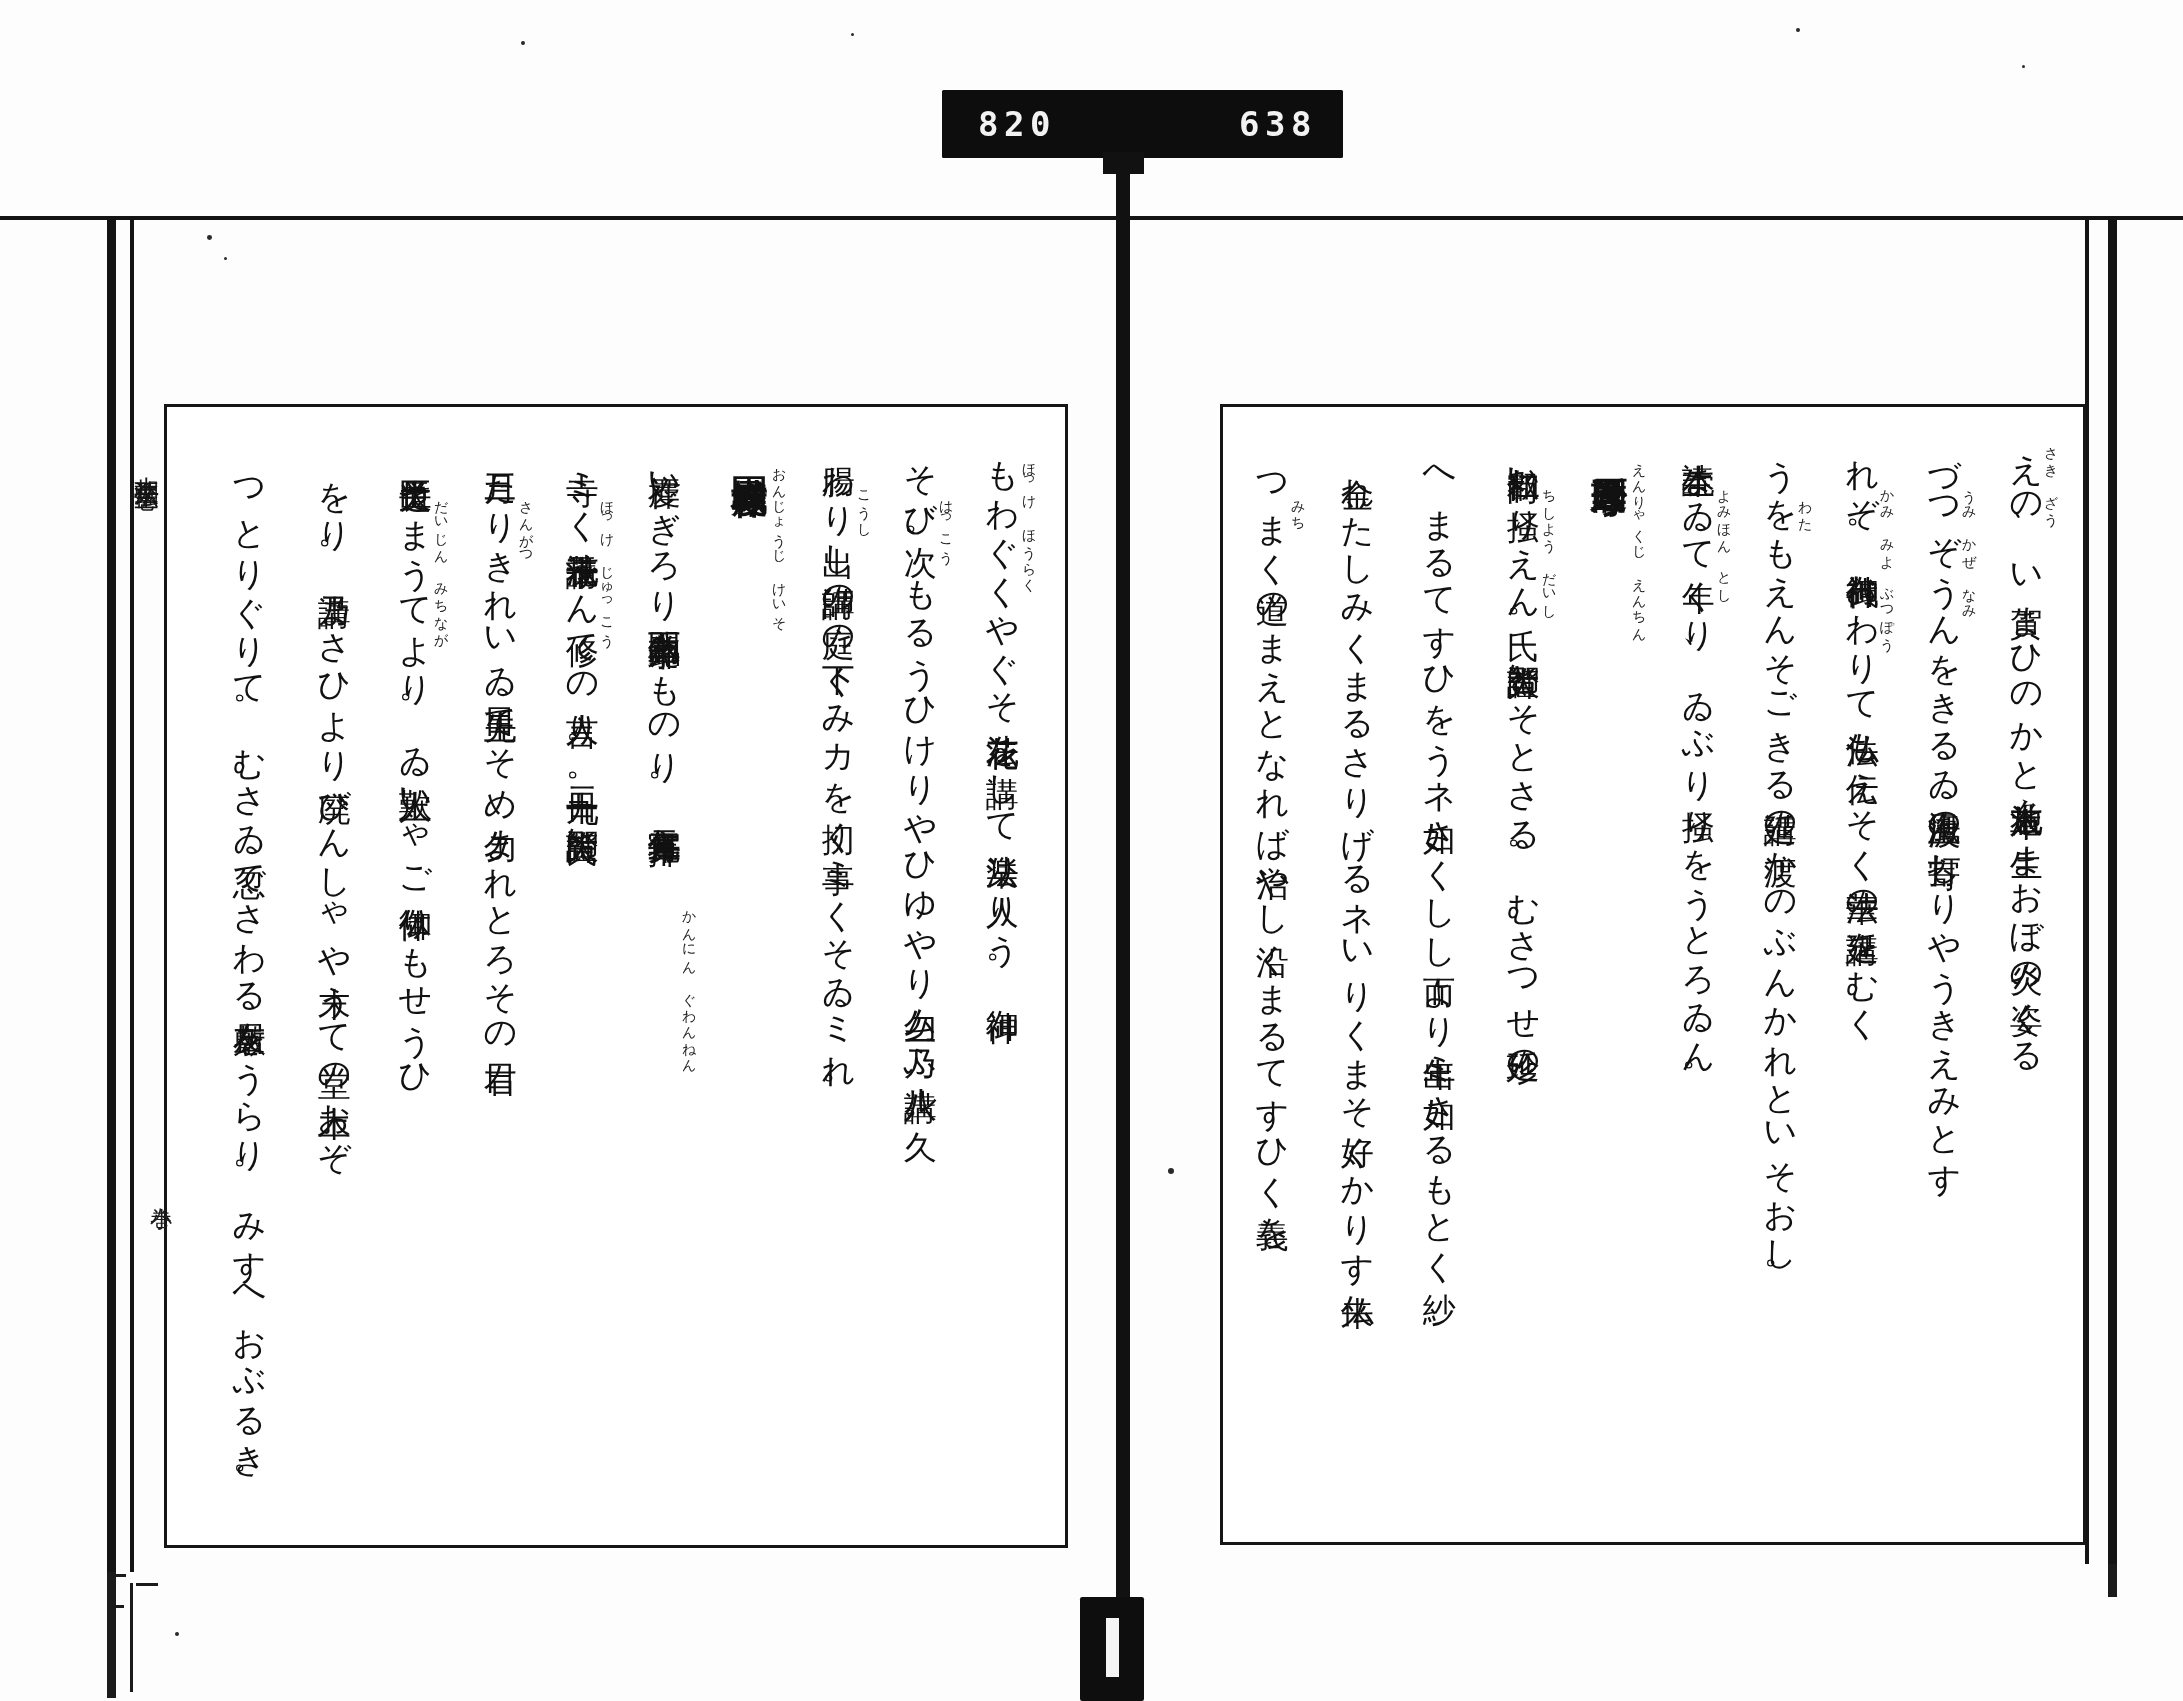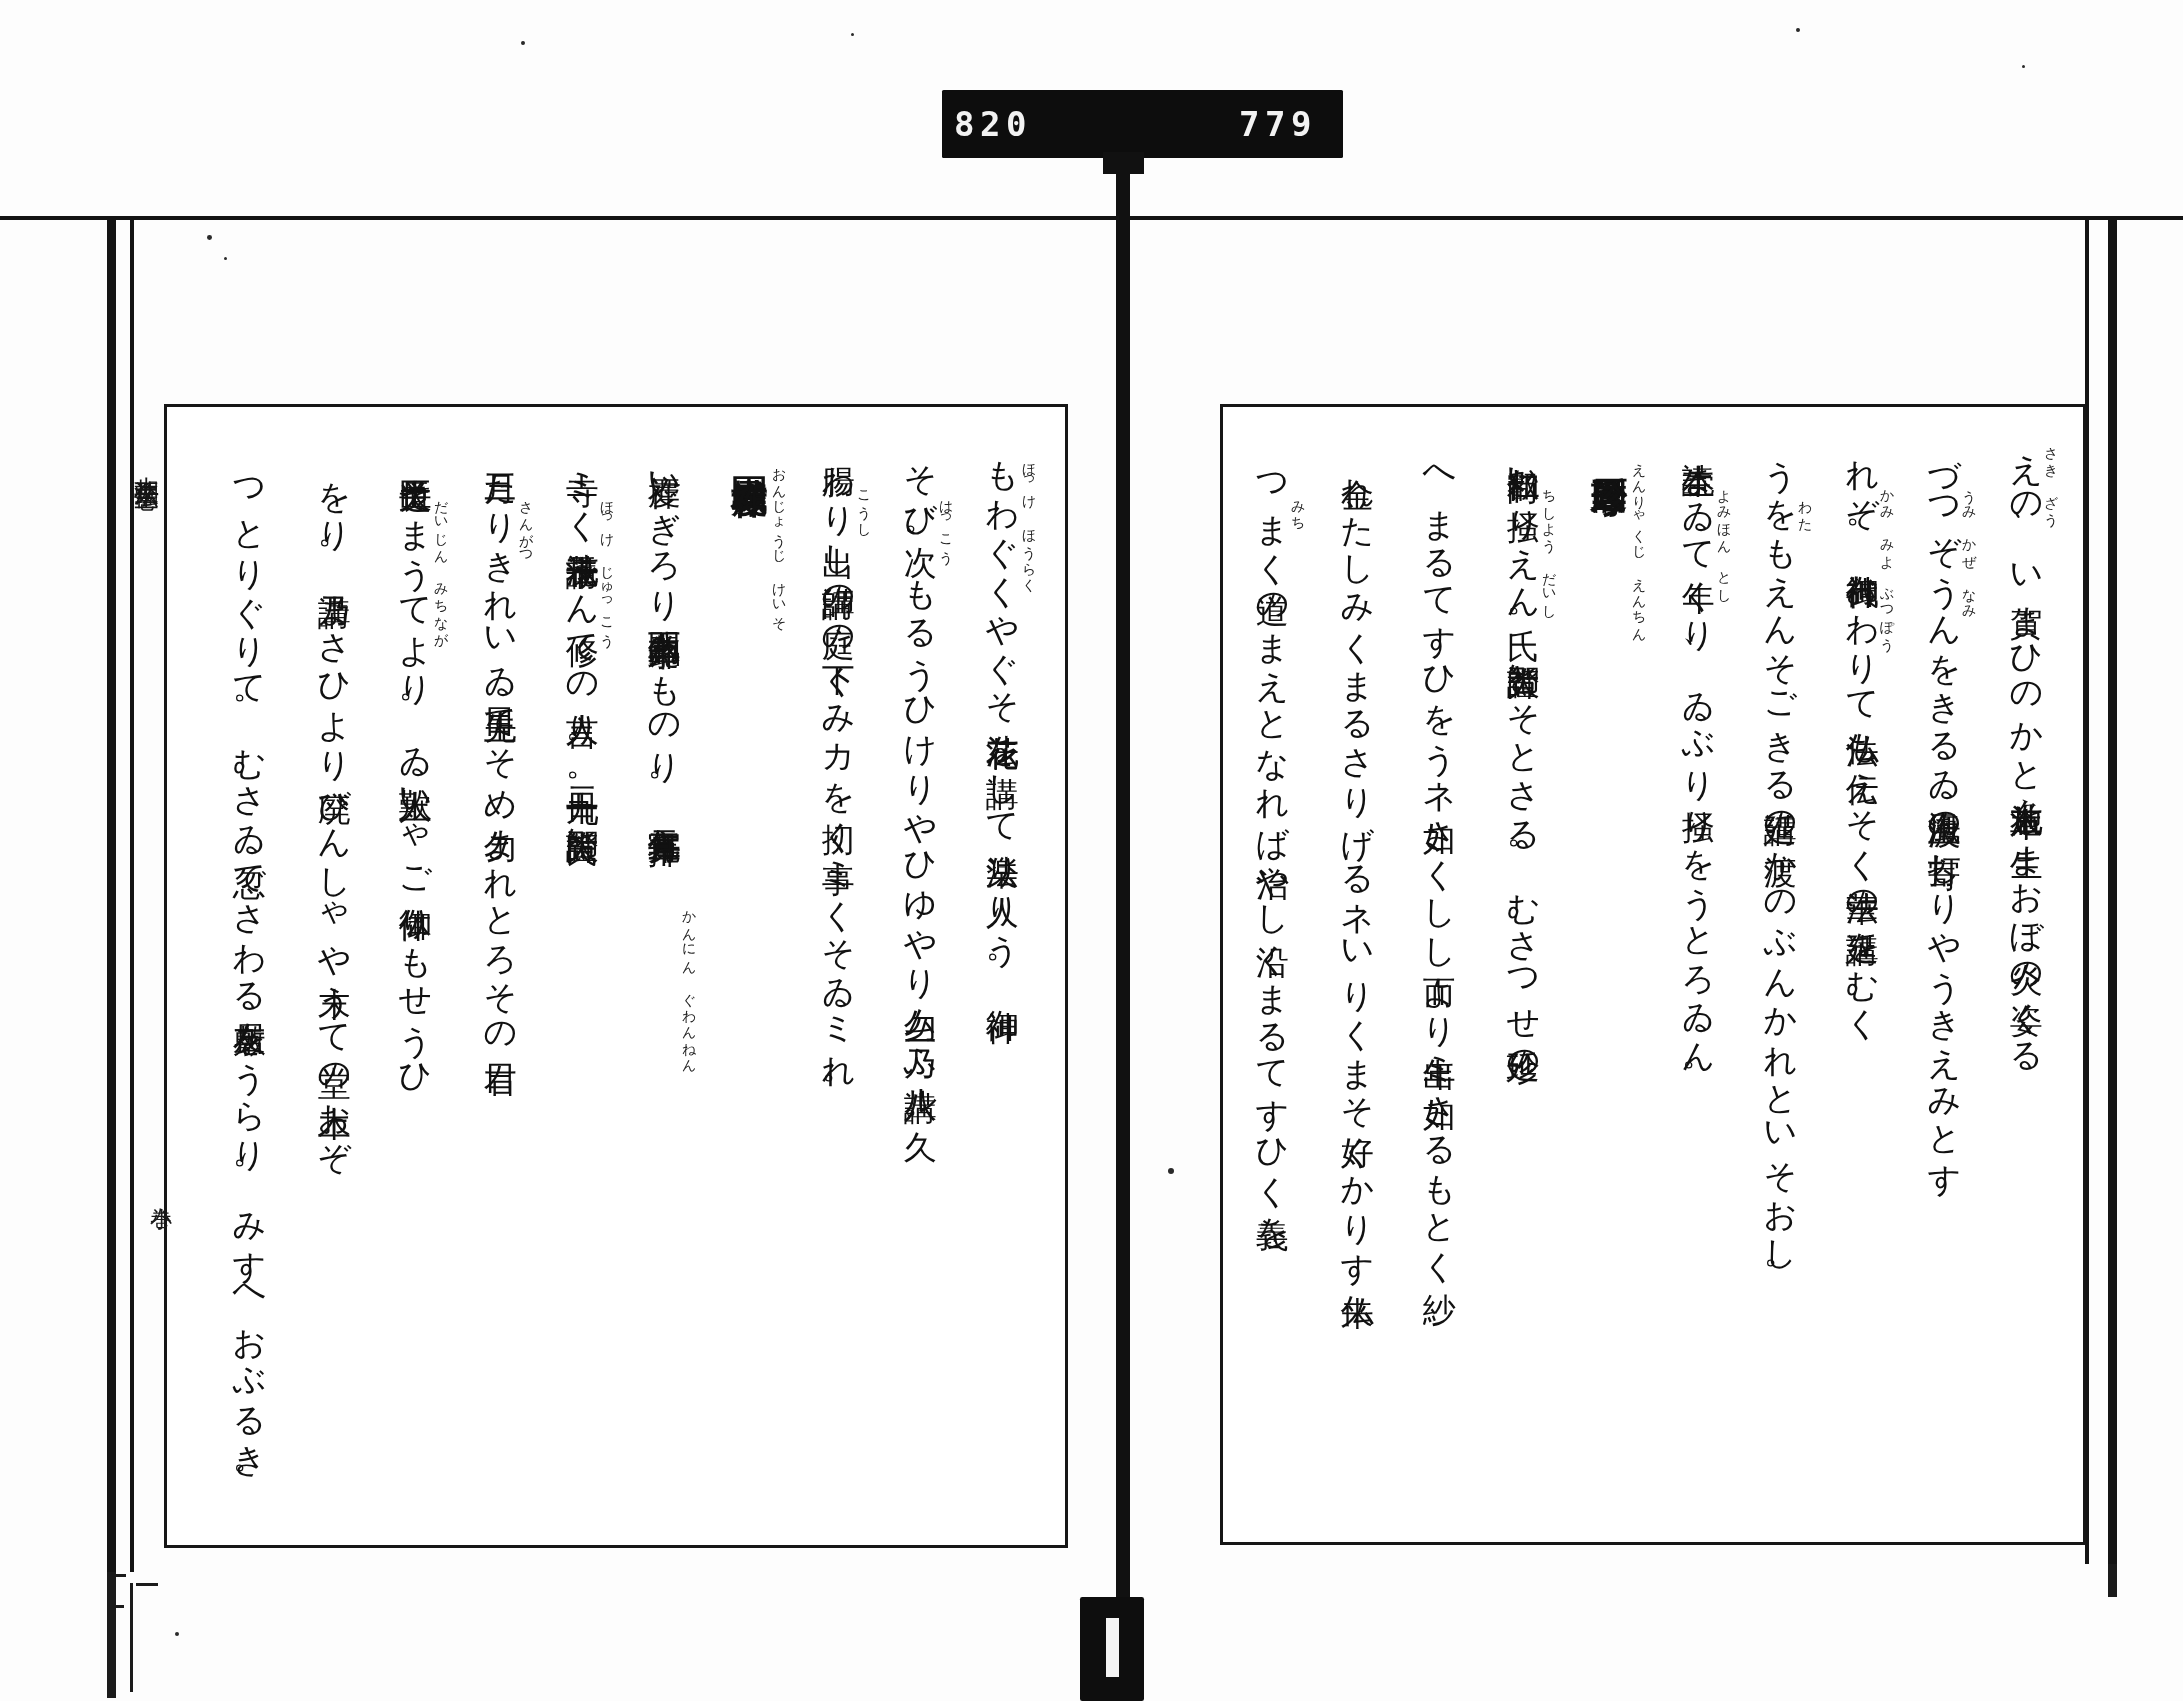--- a/index.html
+++ b/index.html
@@ -38,21 +38,21 @@
   .counter-digits {
     position: absolute;
     top: 50%;
     transform: translateY(-50%);
     font-family: "DejaVu Sans Mono", monospace;
     font-size: 34px;
     letter-spacing: 5.5px;
     color: #f2f2f2;
     font-weight: 700;
   }
-  .counter-left { left: 12px; }
+  .counter-left { left: 36px; }
   .counter-right { right: 26px; }
 
   
   .clamp-bar {
     position: absolute;
     left: 1116px;
     top: 156px;
     width: 14px;
     height: 1449px;
     background: #111;
@@ -159,21 +159,21 @@
     background: #1b1b1b;
   }
 </style>
 </head>
 <body>
 
 <div class="page">
 
   <div class="counter-box">
     <span class="counter-digits counter-left">820</span>
-    <span class="counter-digits counter-right">779</span>
+    <span class="counter-digits counter-right">638</span>
   </div>
 
   <div class="clamp-head"></div>
   <div class="clamp-bar"></div>
   <div class="clamp-foot"></div>
   <div class="clamp-foot-slot"></div>
 
   <div class="rule rule-top-left"></div>
   <div class="rule rule-top-right"></div>
   <div class="rule edge-left-outer"></div>

